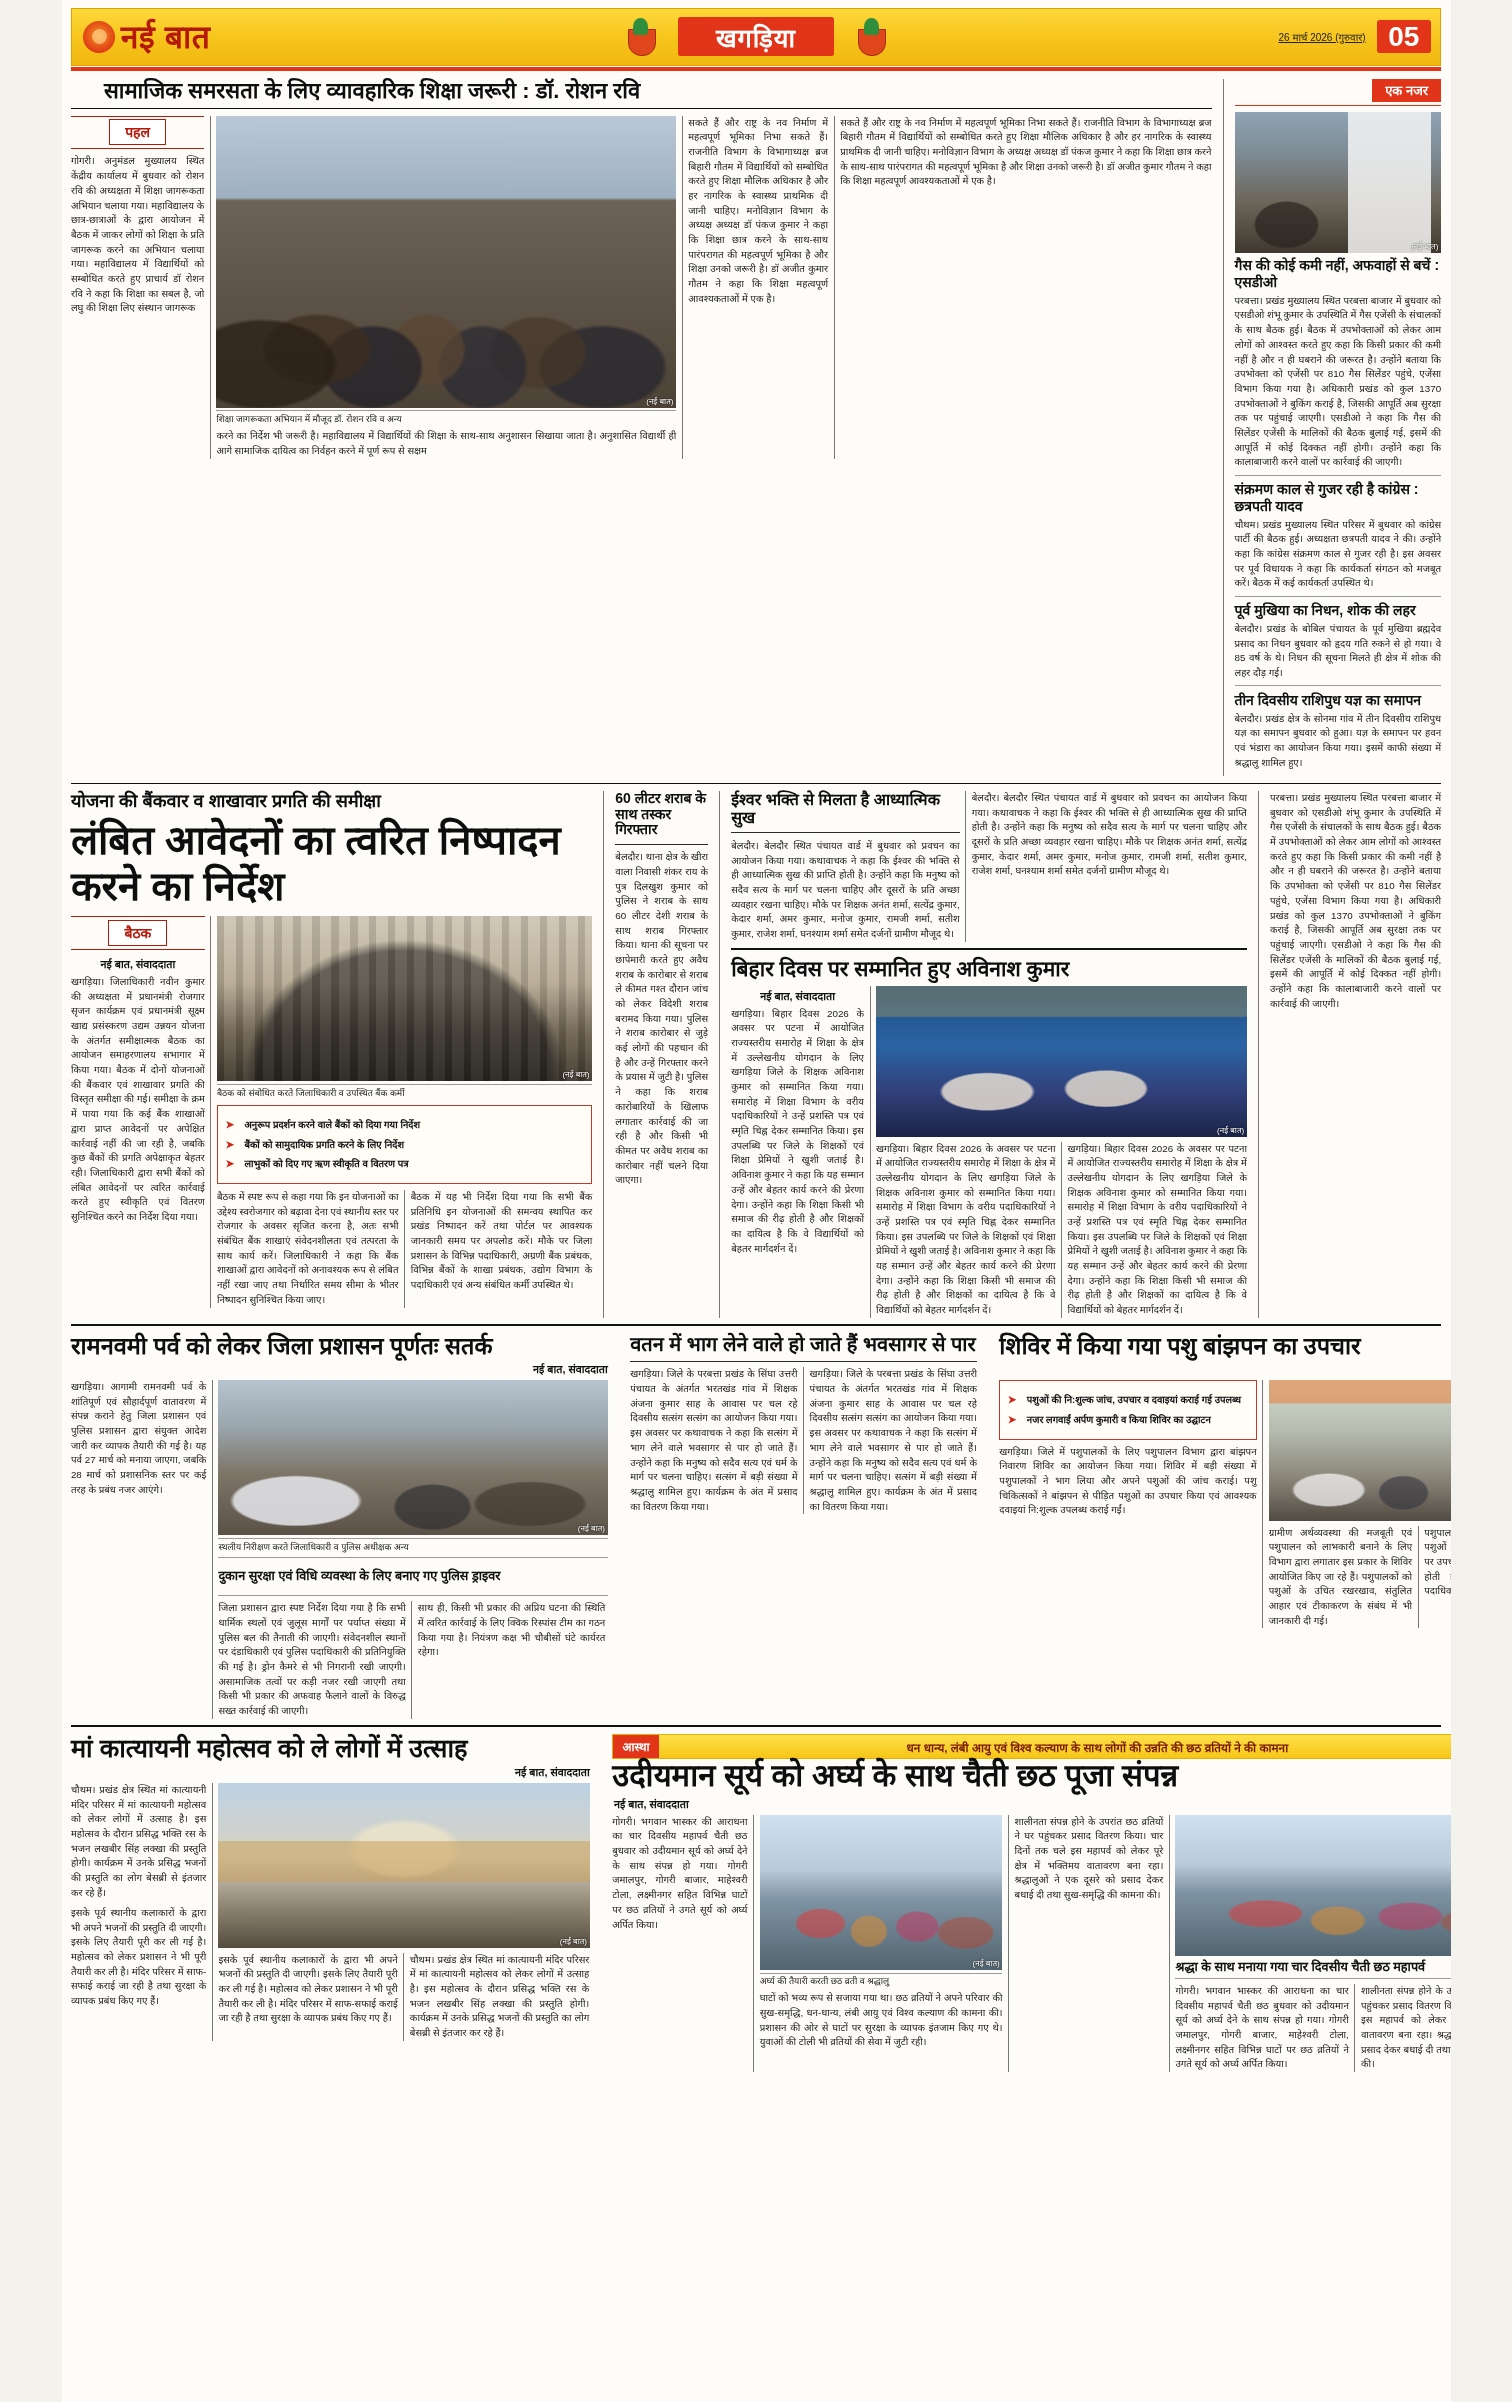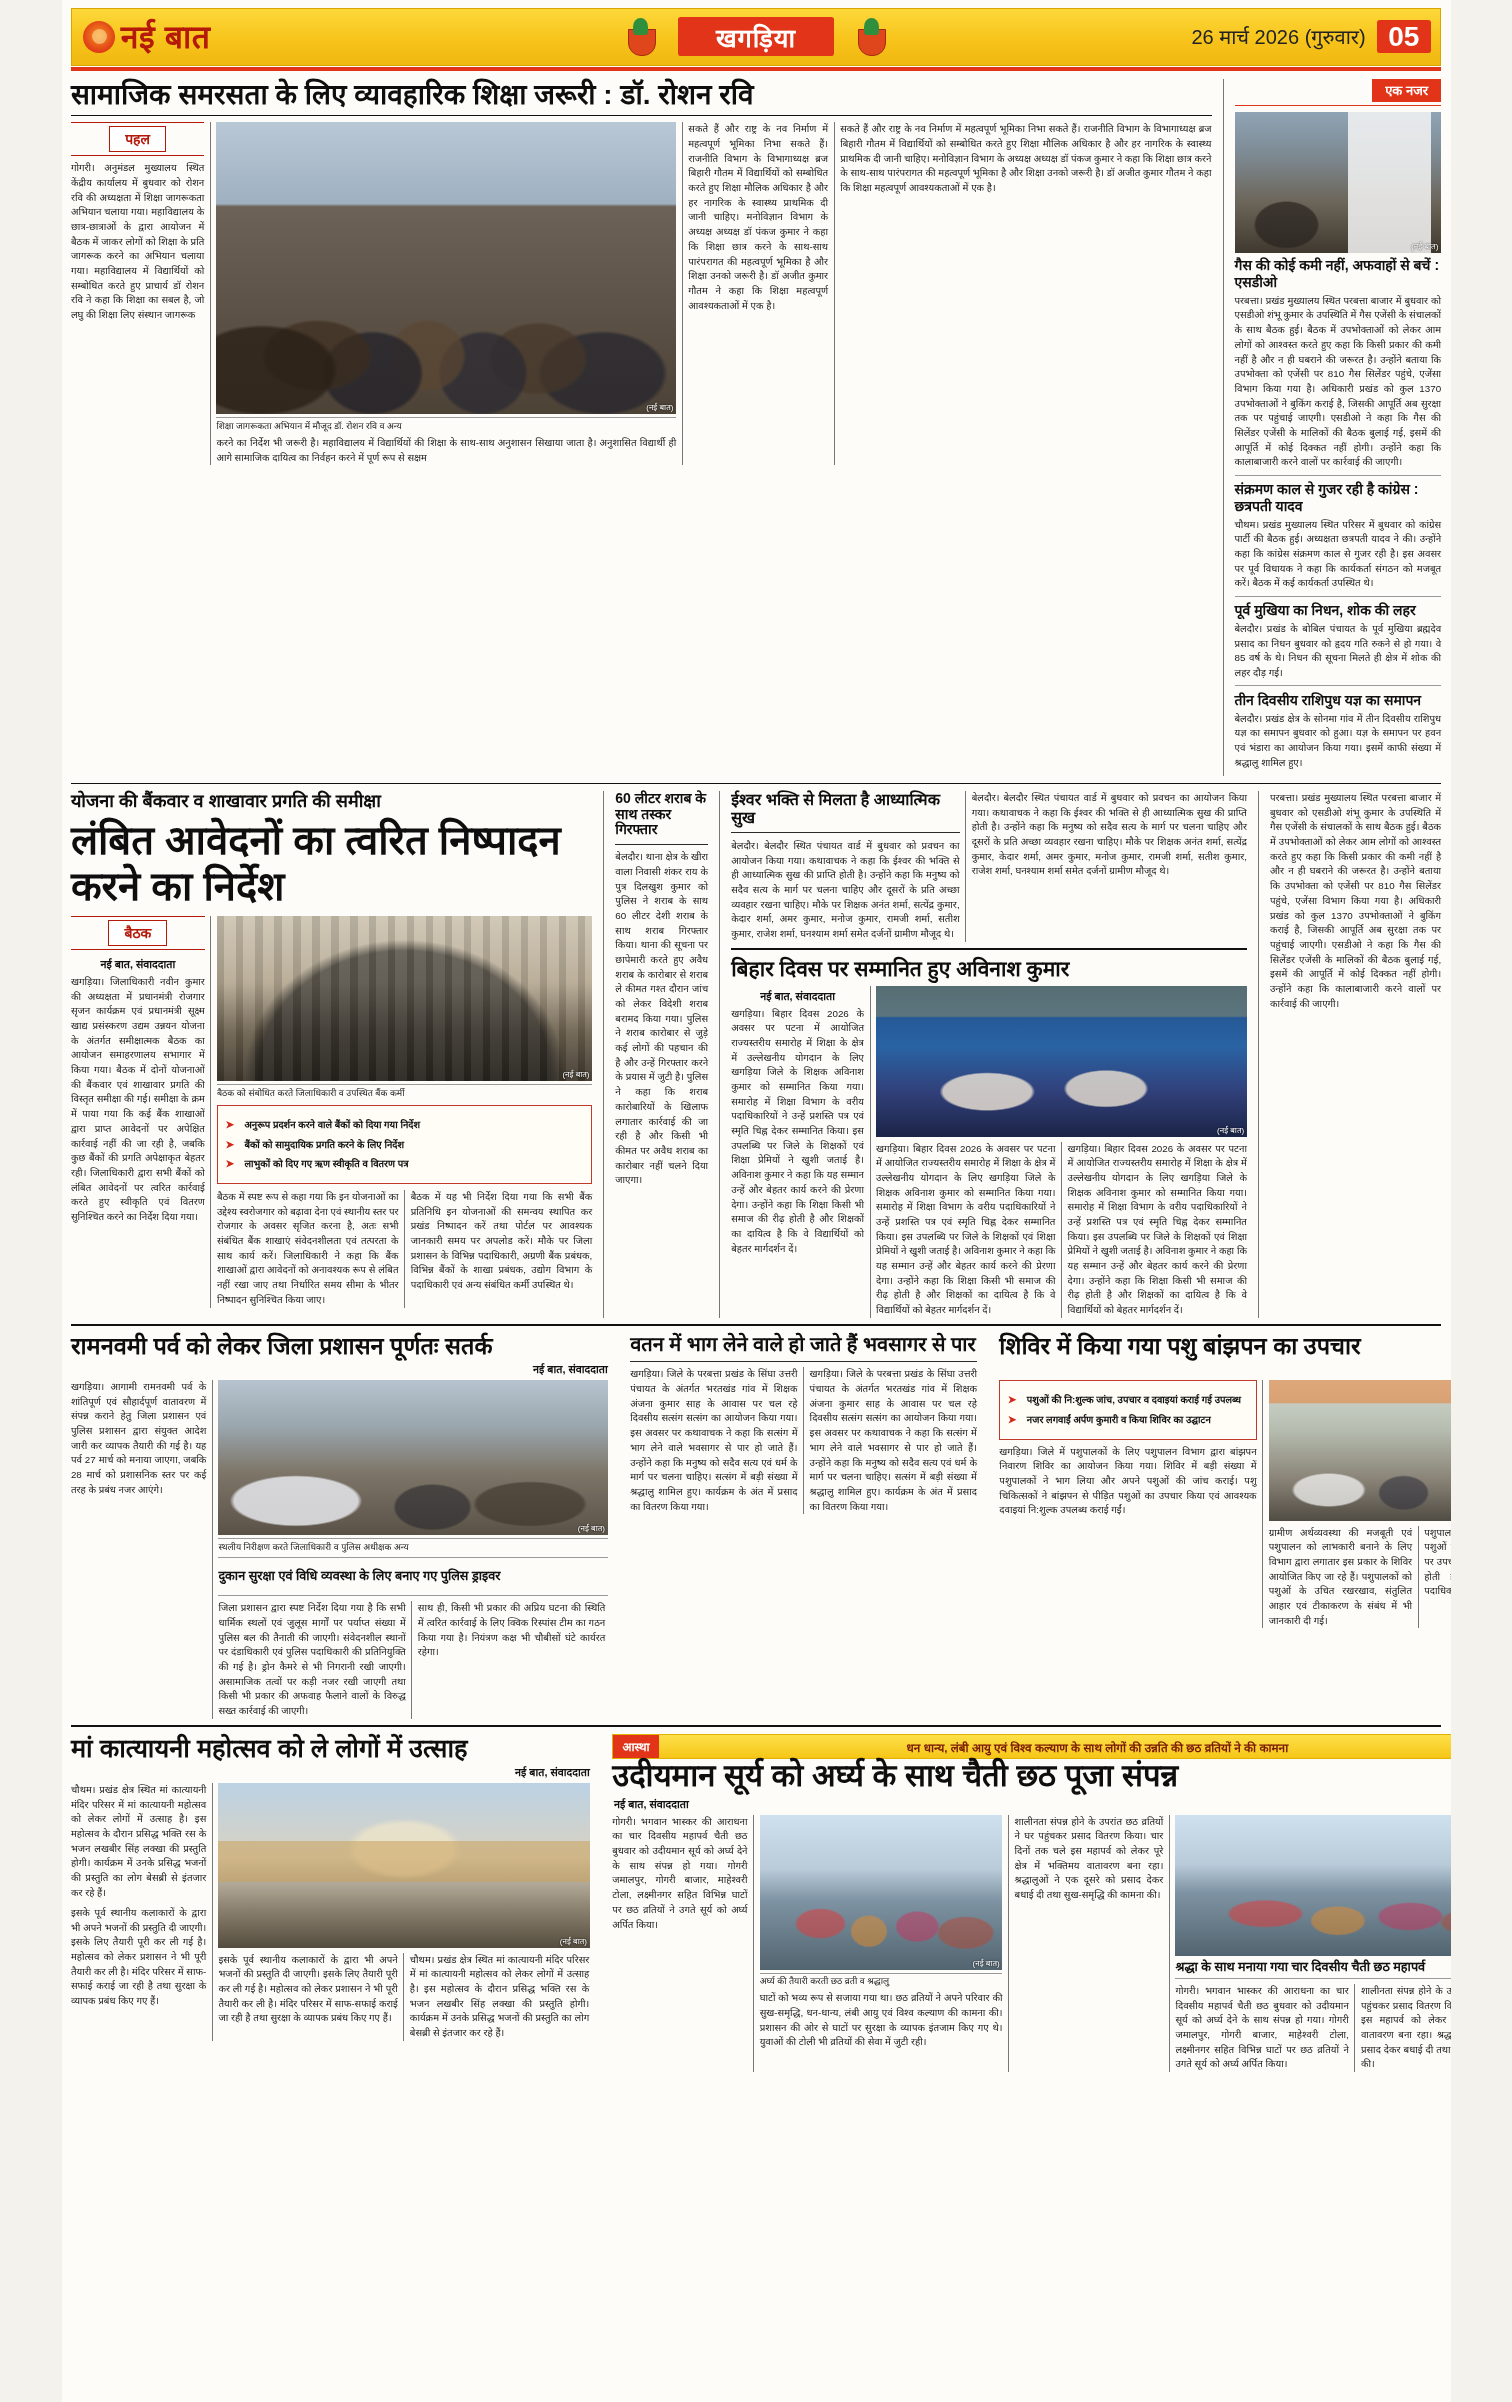--- a/index.html
+++ b/index.html
@@ -59,21 +59,21 @@
     background:#2f8f3c; border-radius:50% 50% 20% 20%;
   }
   .edition-box {
     background:#e23418; color:#fff; font-size:25.4px; font-weight:700;
     padding: 2.8px 38px; border-radius: 2.8px; letter-spacing:0.9px;
   }
   .mast-right {
     width: 311px; display:flex; align-items:center; justify-content:flex-end;
     padding-right: 9.4px; gap: 11.3px;
   }
-  .mast-date { font-size: 20px; color:#222; }
+  .mast-date { font-size: 10px; color:#222;text-decoration:underline; }
   .page-no {
     background:#e23418; color:#fff; font-size:28px; font-weight:700;
     padding: 0.9px 11.3px; border-radius:2.8px;
   }
   .mast-underline { height:3.8px; background:#e23418; margin-top:1.9px; }
 
   
   .rule { height:0.9px; background:#2a2a2a; margin:5.6px 0; }
   .rule-thick { height:1.9px; background:#111; margin:6.6px 0; }
   .vrule { width:0.9px; background:#777; }
@@ -245,21 +245,21 @@
       <div class="mast-date">26 मार्च 2026 (गुरुवार)</div>
       <div class="page-no">05</div>
     </div>
   </div>
   <div class="mast-underline"></div>
 
   <div class="cols" style="margin-top:7.5px;">
 
     <div class="col" style="width:1153px;">
       <div style="border-bottom:1.9px solid #111; padding-bottom:4.7px;">
-        <div class="hl" style="font-size:28px;">सामाजिक समरसता के लिए व्यावहारिक शिक्षा जरूरी : डॉ. रोशन रवि</div>
+        <div class="hl" style="font-size:22px;margin-left:33px;">सामाजिक समरसता के लिए व्यावहारिक शिक्षा जरूरी : डॉ. रोशन रवि</div>
       </div>
 
       <div class="cols" style="margin-top:6.6px;">
 
         <div class="col" style="width:139px;">
           <div class="label-wrap" style="width:100%; text-align:center; margin-bottom:5.6px;">
             <span class="label-tag">पहल</span>
           </div>
           <div class="body-txt">गोगरी। अनुमंडल मुख्यालय स्थित केंद्रीय कार्यालय में बुधवार को रोशन रवि की अध्यक्षता में शिक्षा जागरूकता अभियान चलाया गया। महाविद्यालय के छात्र-छात्राओं के द्वारा आयोजन में बैठक में जाकर लोगों को शिक्षा के प्रति जागरूक करने का अभियान चलाया गया। महाविद्यालय में विद्यार्थियों को सम्बोधित करते हुए प्राचार्य डॉ रोशन रवि ने कहा कि शिक्षा का सबल है, जो लघु की शिक्षा लिए संस्थान जागरूक</div>
         </div>

